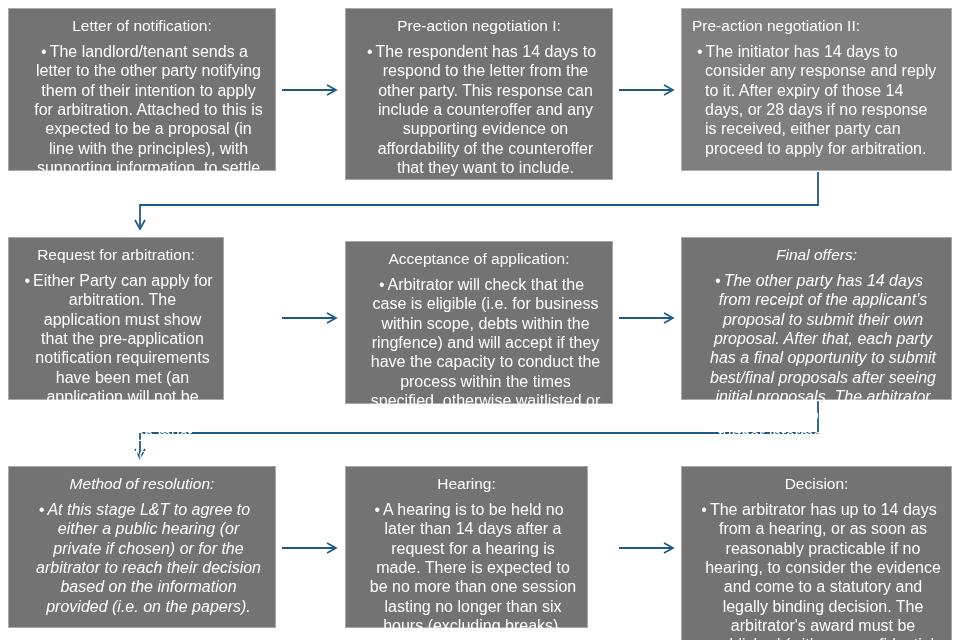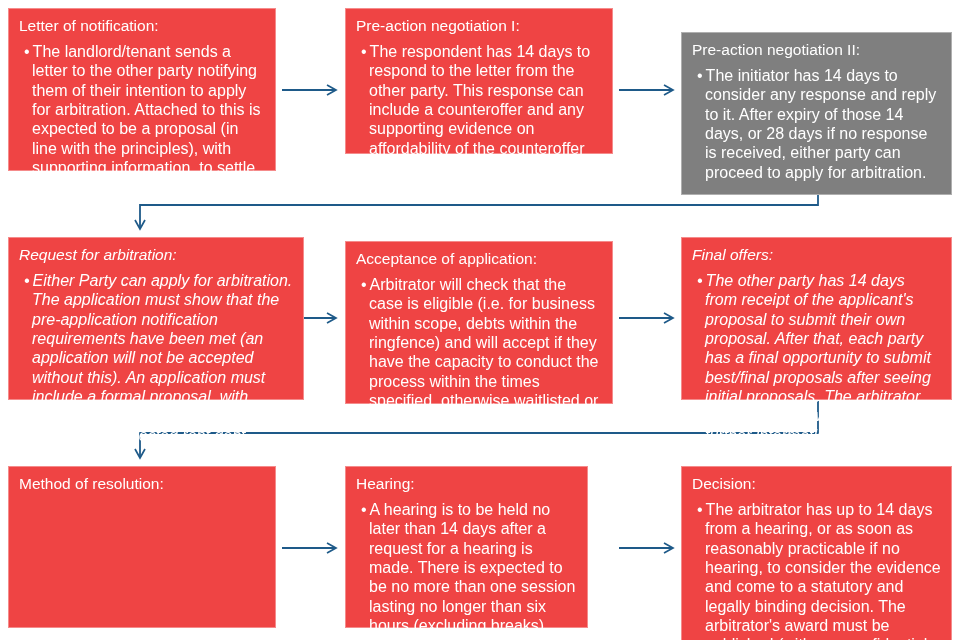--- a/index.html
+++ b/index.html
@@ -25,44 +25,44 @@
     top: 0;
     pointer-events: none;
   }
   .box {
     position: absolute;
     box-sizing: border-box;
     color: #ffffff;
     border: 1px solid rgba(255, 255, 255, 0.38);
     padding: 7px 10px 8px 10px;
   }
-  .box.blue { background: #ef4444; }
+  .box.blue { background: #737373; text-align: center; }
   .box.gray { background: #7f7f7f; }
   .box-title {
     font-size: 15.5px;
     line-height: 1.15;
     margin: 1px 0 7px 0;
     font-weight: 400;
   }
   .box-body {
     font-size: 16px;
     line-height: 1.21;
     padding-left: 13px;
     text-indent: -8px;
   }
   .bullet { margin-right: 3px; }
 
   
   .b1 { left: 8px;   top: 8px;   width: 268px; height: 163px; }
-  .b2 { left: 345px; top: 8px;   width: 268px; height: 146px; }
-  .b3 { left: 681px; top: 8px;   width: 271px; height: 163px; margin-top: 24px; }
-  .b4 { left: 8px;   top: 237px; width: 296px; height: 163px; font-style: italic; }
+  .b2 { left: 345px; top: 8px;   width: 268px; height: 172px; }
+  .b3 { left: 681px; top: 8px;   width: 271px; height: 163px; }
+  .b4 { left: 8px;   top: 237px; width: 216px; height: 163px; }
   .b5 { left: 345px; top: 241px; width: 268px; height: 163px; }
   .b6 { left: 681px; top: 237px; width: 271px; height: 163px; font-style: italic; }
-  .b7 { left: 8px;   top: 466px; width: 268px; height: 162px; }
+  .b7 { left: 8px;   top: 466px; width: 268px; height: 162px; font-style: italic; }
   .b8 { left: 345px; top: 466px; width: 243px; height: 162px; }
   .b9 { left: 681px; top: 466px; width: 271px; height: 192px; }
 </style>
 </head>
 <body>
 
 <div class="canvas">
 
   <svg class="connectors" width="960" height="640" viewBox="0 0 960 640">
     <defs>
@@ -110,20 +110,21 @@
     <div class="box-body"><span class="bullet">•</span><span>Arbitrator will check that the case is eligible (i.e. for business within scope, debts within the ringfence) and will accept if they have the capacity to conduct the process within the times specified, otherwise waitlisted or can seek another arbitrator.</span></div>
   </div>
 
   <div class="box blue b6">
     <div class="box-title">Final offers:</div>
     <div class="box-body"><span class="bullet">•</span><span>The other party has 14 days from receipt of the applicant's proposal to submit their own proposal. After that, each party has a final opportunity to submit best/final proposals after seeing initial proposals. The arbitrator will have the power to request further information from either party.</span></div>
   </div>
 
   <div class="box blue b7">
     <div class="box-title">Method of resolution:</div>
+    <div class="box-body"><span class="bullet">•</span><span>At this stage L&amp;T to agree to either a public hearing (or private if chosen) or for the arbitrator to reach their decision based on the information provided (i.e. on the papers).</span></div>
   </div>
 
   <div class="box blue b8">
     <div class="box-title">Hearing:</div>
     <div class="box-body"><span class="bullet">•</span><span>A hearing is to be held no later than 14 days after a request for a hearing is made. There is expected to be no more than one session lasting no longer than six hours (excluding breaks), during which the parties can state their case. This should be inquisitorial not adversarial.</span></div>
   </div>
 
   <div class="box blue b9">
     <div class="box-title">Decision:</div>
     <div class="box-body"><span class="bullet">•</span><span>The arbitrator has up to 14 days from a hearing, or as soon as reasonably practicable if no hearing, to consider the evidence and come to a statutory and legally binding decision. The arbitrator's award must be published (with any confidential information taken out).</span></div>

